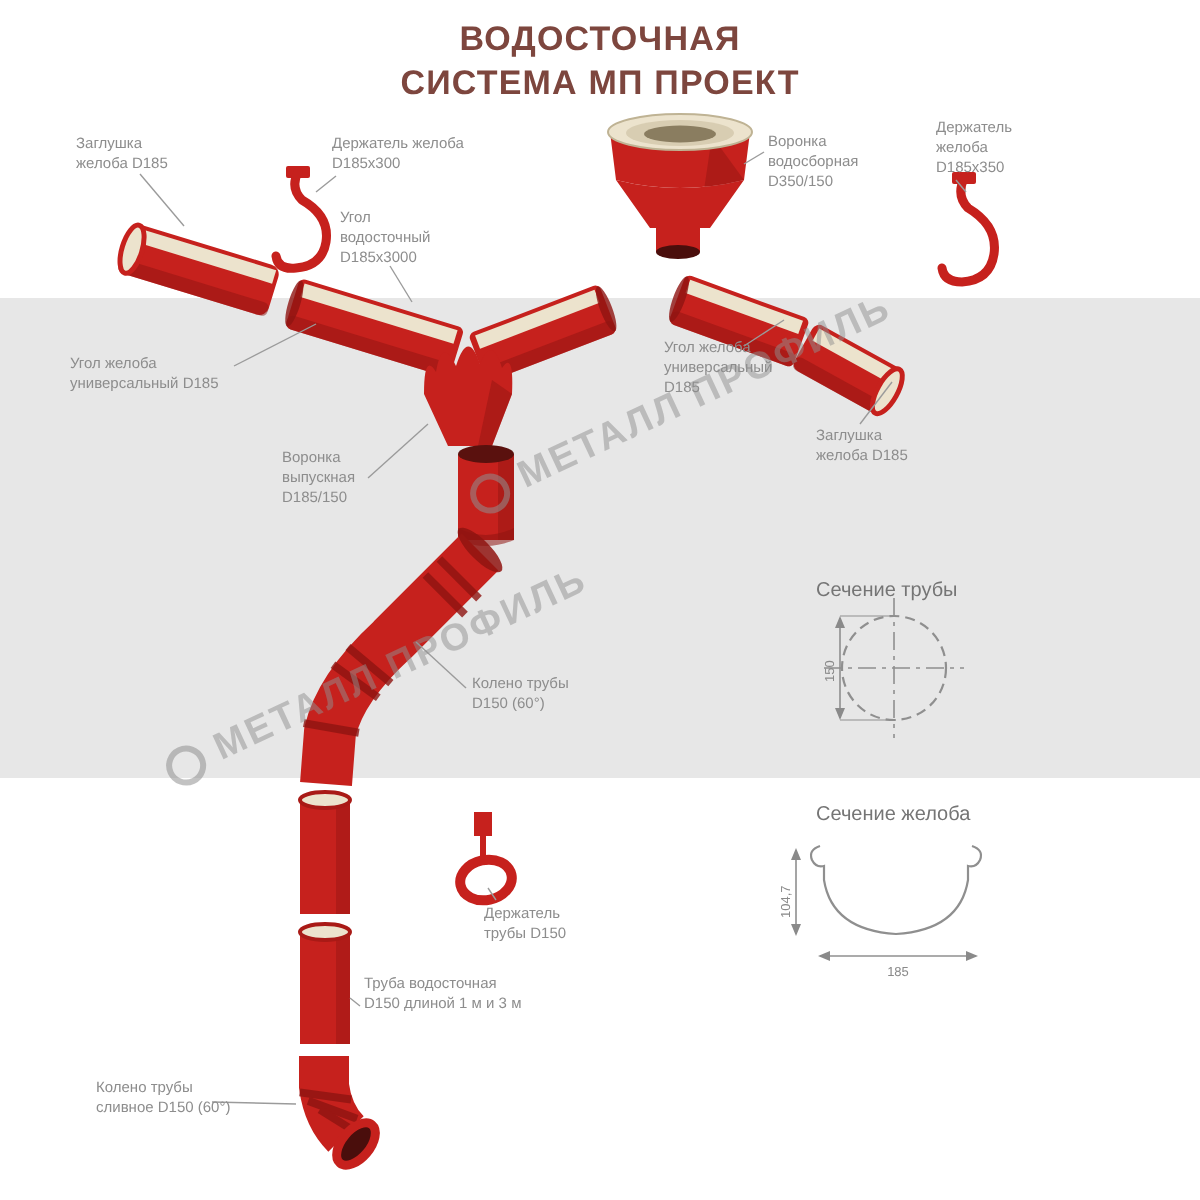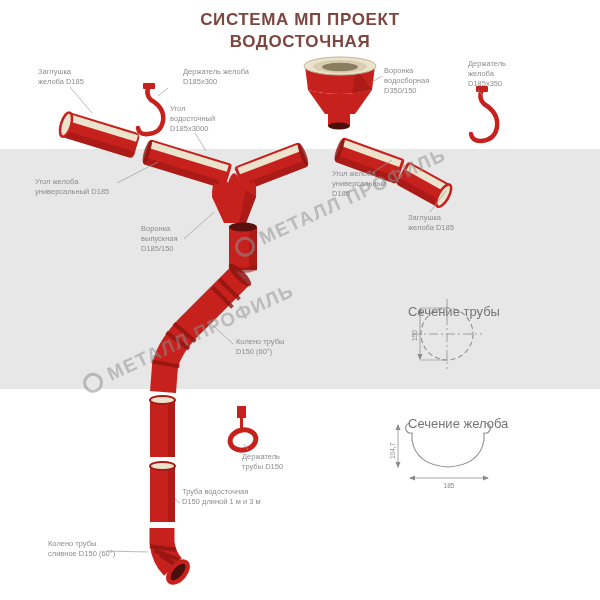--- a/index.html
+++ b/index.html
@@ -1,21 +1,21 @@
 <!DOCTYPE html>
 <html style="--component-red: #c6211d; --component-dark: #8f1411; --cream: #ece3cd; --band-gray: #e7e7e7; --label-gray: #8d8d8d; --title-color: #7d463e; --watermark-gray: #8f8f8f; --dark-opening: #4a0e0c;"><head>
 <meta charset="utf-8">
 <style>
   html,body{margin:0;padding:0;background:#fff;}
   .page{position:relative;width:600px;height:600px;background:#fff;overflow:hidden;font-family:"Liberation Sans",sans-serif;}
   .canvas{position:absolute;left:0;top:0;z-index:1;}
   .title{position:absolute;top:9px;left:0;width:600px;text-align:center;z-index:4;
          color:var(--title-color,#7d463e);font-weight:bold;font-size:17px;line-height:1.3;letter-spacing:.6px;}
   .lbl{position:absolute;z-index:4;font-size:7.5px;line-height:1.3;color:var(--label-gray,#8d8d8d);white-space:pre-line;}
-  .lbl-section{font-size:13px;color:#757575;margin-top:15px;}
+  .lbl-section{font-size:10px;color:#757575;}
   .wm{position:absolute;z-index:3;display:flex;align-items:center;gap:7px;
       transform:rotate(-25deg);transform-origin:0 50%;
       font-weight:bold;font-size:19px;letter-spacing:1.5px;color:rgba(143,143,143,.5);white-space:nowrap;}
   .wm-logo{display:inline-block;width:14px;height:14px;border:3.5px solid rgba(143,143,143,.55);border-radius:50%;}
   .band{fill:var(--band-gray,#e7e7e7);}
   .red{fill:var(--component-red,#c6211d);}
   .darkred{fill:var(--component-dark,#8f1411);}
   .cream{fill:var(--cream,#ece3cd);}
   .opening{fill:var(--dark-opening,#4a0e0c);}
   .stroke-red{stroke:var(--component-red,#c6211d);fill:none;}
@@ -23,22 +23,22 @@
   .gray-draw{stroke:#8f8f8f;fill:none;}
   .dim-text{font:6.5px "Liberation Sans",sans-serif;fill:#8a8a8a;}
   .dim-fill{fill:#8a8a8a;}
 </style>
 </head>
 <body>
 
 <div class="page">
 
   <div class="title">
+    <div>ВОДОСТОЧНАЯ</div>
     <div>СИСТЕМА МП ПРОЕКТ</div>
-    <div>ВОДОСТОЧНАЯ</div>
   </div>
 
   <svg class="canvas" width="600" height="600" viewBox="0 0 600 600">
 
     <rect class="band" x="0" y="149" width="600" height="240"></rect>
 
     <g transform="translate(66,111) rotate(17)">
       <rect class="red" x="0" y="0" width="78" height="26" rx="5"></rect>
       <rect class="cream" x="4" y="2" width="72" height="7"></rect>
       <rect class="darkred" x="0" y="19" width="78" height="7" rx="3" opacity=".5"></rect>
@@ -190,21 +190,21 @@
     <span class="wm-logo"></span>
     <span>МЕТАЛЛ ПРОФИЛЬ</span>
   </div>
   <div class="wm" style="left:84px;top:376px">
     <span class="wm-logo"></span>
     <span>МЕТАЛЛ ПРОФИЛЬ</span>
   </div>
 
   <div class="lbl" style="left:38px;top:67px">Заглушка
 желоба D185</div>
-  <div class="lbl" style="left:183px;top:67px">Держатель желоба
+  <div class="lbl" style="left:166px;top:67px">Держатель желоба
 D185х300</div>
   <div class="lbl" style="left:384px;top:66px">Воронка
 водосборная
 D350/150</div>
   <div class="lbl" style="left:468px;top:59px">Держатель
 желоба
 D185х350</div>
   <div class="lbl" style="left:170px;top:104px">Угол
 водосточный
 D185х3000</div>

